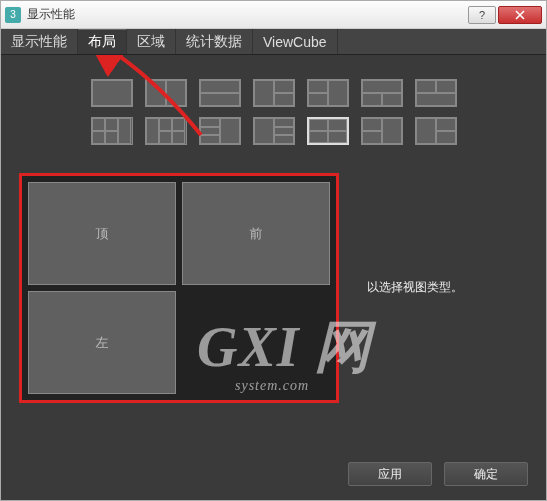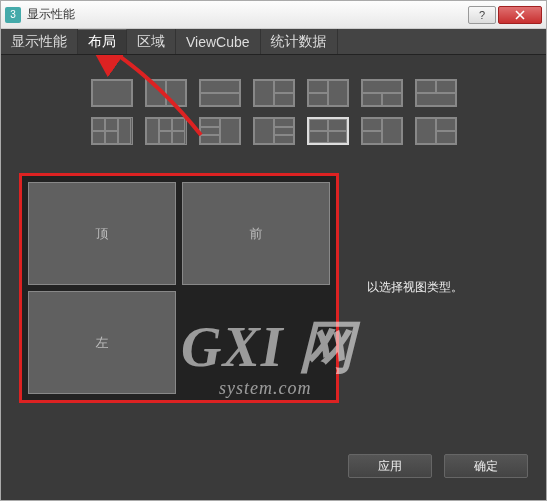--- a/index.html
+++ b/index.html
@@ -38,26 +38,26 @@
 .t-4b { grid-template: 1fr 1fr / 1fr 1fr 1fr; }
 .t-4b .span { grid-row: 1/3; grid-column: 1; }
 .t-4c { grid-template: 1fr 1fr 1fr / 1fr 1fr; }
 .t-4c .span { grid-column: 2; grid-row: 1/4; }
 .t-4d { grid-template: 1fr 1fr 1fr / 1fr 1fr; }
 .t-4d .span { grid-column: 1; grid-row: 1/4; }
 .preview-wrap { display: flex; margin-top: 28px; gap: 16px; align-items: center; }
 .preview { width: 320px; height: 230px; border: 3px solid #d22; display: grid; grid-template: 1fr 1fr / 1fr 1fr; gap: 6px; padding: 6px; background: #222; }
 .vp { background: #606060; border: 1px solid #888; display: flex; align-items: center; justify-content: center; color: #bbb; font-size: 13px; cursor: pointer; }
 .hint { color: #eee; font-size: 12px; line-height: 1.6; width: 130px; padding-left: 12px; }
-.buttons { position: absolute; bottom: 22px; right: 18px; display: flex; gap: 12px; }
+.buttons { position: absolute; bottom: 14px; right: 18px; display: flex; gap: 12px; }
 .btn { width: 84px; height: 24px; background: linear-gradient(#555,#444); border: 1px solid #666; color: #eee; display: flex; align-items: center; justify-content: center; cursor: pointer; border-radius: 2px; font-size: 12px; }
 .arrow-svg { position: absolute; top: 0; left: 0; pointer-events: none; }
-.watermark { position: absolute; left: 180px; top: 255px; pointer-events: none; text-align: left; opacity: 0.55; }
+.watermark { position: absolute; left: 196px; top: 255px; pointer-events: none; text-align: left; opacity: 0.55; }
 .watermark .big { font-family: Georgia, serif; font-size: 56px; color: #fff; font-style: italic; font-weight: bold; letter-spacing: 1px; }
-.watermark .small { font-family: Georgia, serif; font-size: 18px; color: #fff; font-style: italic; margin-top: -8px; margin-left: 38px; letter-spacing: 1px; }
+.watermark .small { font-family: Georgia, serif; font-size: 14px; color: #fff; font-style: italic; margin-top: -8px; margin-left: 38px; letter-spacing: 1px; }
 </style>
 </head>
 <body>
 
 <div class="window">
 
   <div class="titlebar">
     <div class="icon">3</div>
     <div class="title">显示性能</div>
     <div class="titlebar-buttons">
@@ -67,22 +67,22 @@
             <path d="M1 1 L9 9 M9 1 L1 9" stroke="#fff" stroke-width="1.6"></path>
           </svg>
       </div>
     </div>
   </div>
 
   <div class="tabbar">
     <div class="tab">显示性能</div>
     <div class="tab active">布局</div>
     <div class="tab">区域</div>
+    <div class="tab">统计数据</div>
     <div class="tab">ViewCube</div>
-    <div class="tab">统计数据</div>
   </div>
 
   <div class="content">
 
     <div class="thumbs-area">
       <div class="thumbs-row">
         <div class="thumb t-single">
             <div class="c"></div>
           </div>
         <div class="thumb t-2v">

